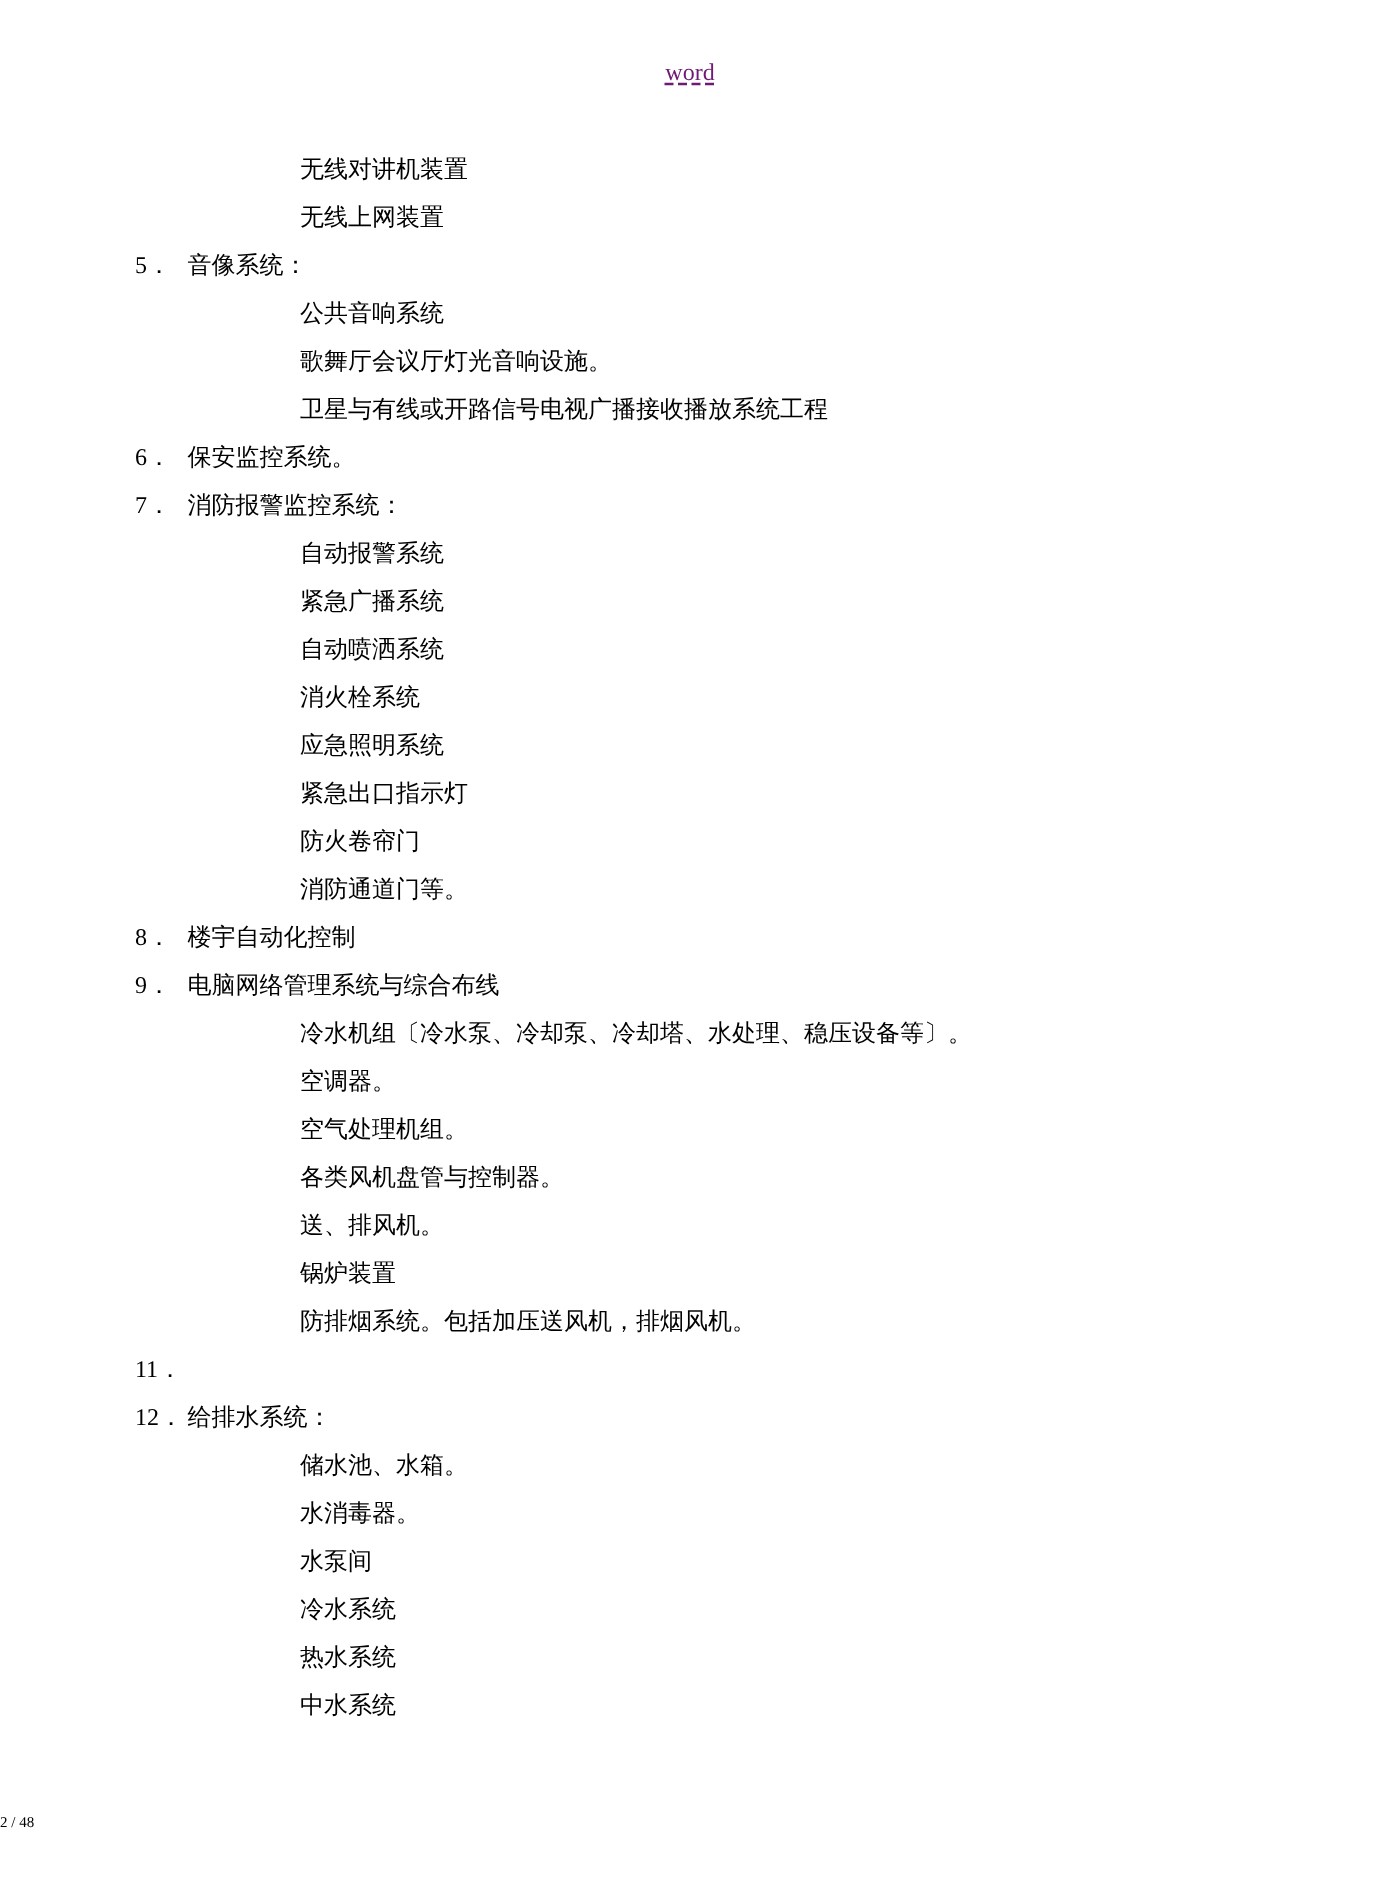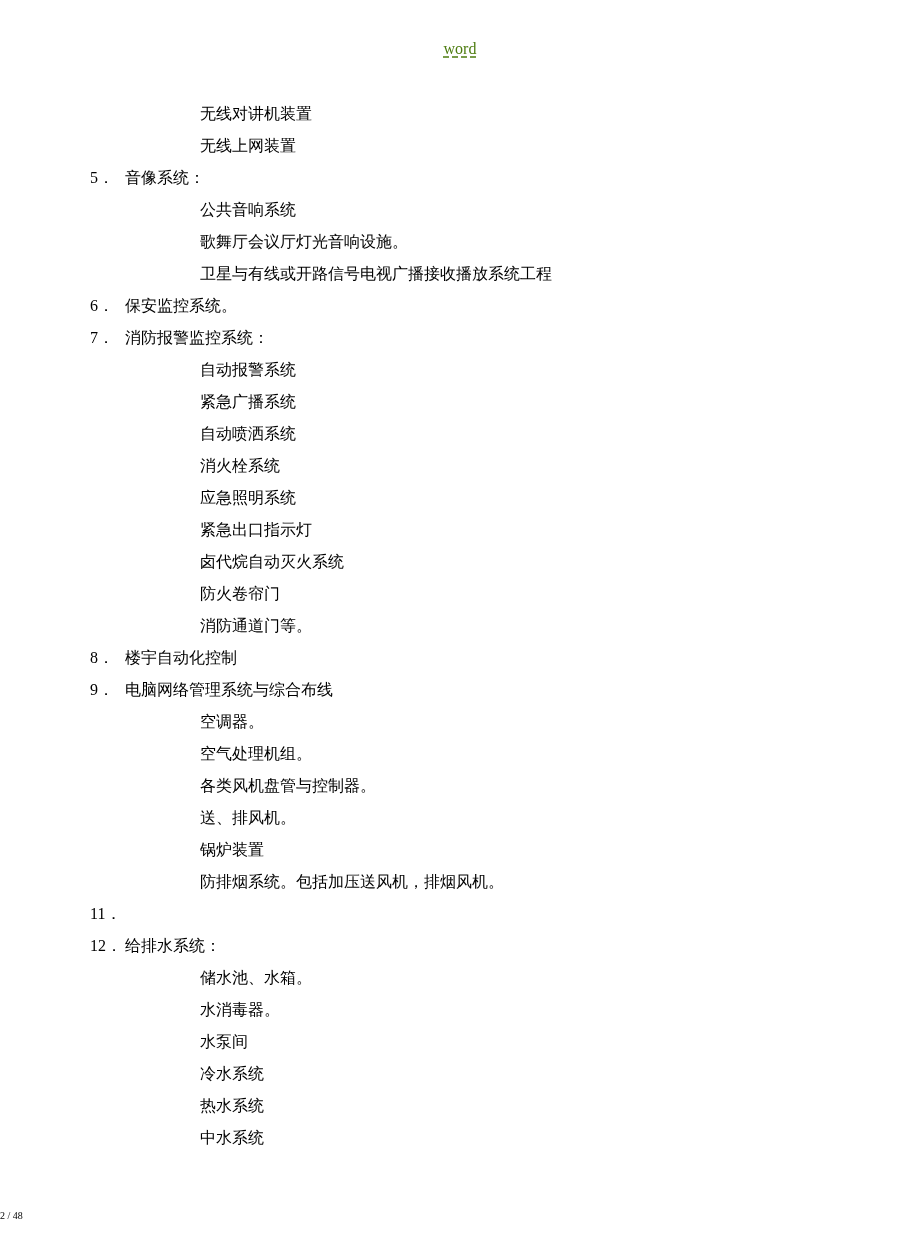--- a/index.html
+++ b/index.html
@@ -11,21 +11,21 @@
       font-size: 16px;
       color: #000;
       position: relative;
       padding: 40px 90px 60px 90px;
     }
     .header-link {
       text-align: center;
       margin-bottom: 40px;
     }
     .header-link span {
-      color: #4d7c0f;
+      color: #701a75;
       text-decoration: underline;
       text-decoration-style: dashed;
       text-underline-offset: 3px;
       font-family: "Times New Roman", serif;
     }
     .content {
       line-height: 2.0;
     }
     .sub-item {
       padding-left: 110px;
@@ -74,34 +74,34 @@
   <div class="num-item">
     <span class="num">7．</span>
     <span>消防报警监控系统：</span>
   </div>
   <div class="sub-item">自动报警系统</div>
   <div class="sub-item">紧急广播系统</div>
   <div class="sub-item">自动喷洒系统</div>
   <div class="sub-item">消火栓系统</div>
   <div class="sub-item">应急照明系统</div>
   <div class="sub-item">紧急出口指示灯</div>
-  <div class="sub-item">卤代烷自动灭火系统</div>
   <div class="sub-item">防火卷帘门</div>
   <div class="sub-item">消防通道门等。</div>
 
   <div class="num-item">
     <span class="num">8．</span>
     <span>楼宇自动化控制</span>
   </div>
 
   <div class="num-item">
     <span class="num">9．</span>
     <span>电脑网络管理系统与综合布线</span>
   </div>
 
+  <div class="sub-item">冷水机组〔冷水泵、冷却泵、冷却塔、水处理、稳压设备等〕。</div>
   <div class="sub-item">空调器。</div>
   <div class="sub-item">空气处理机组。</div>
   <div class="sub-item">各类风机盘管与控制器。</div>
   <div class="sub-item">送、排风机。</div>
   <div class="sub-item">锅炉装置</div>
   <div class="sub-item">防排烟系统。包括加压送风机，排烟风机。</div>
 
   <div class="num-item">
     <span class="num">11．</span>
   </div>

